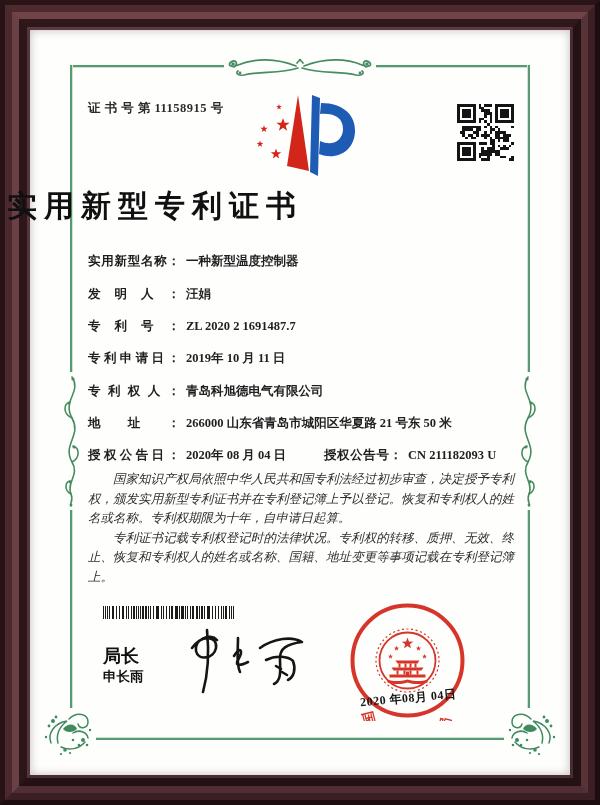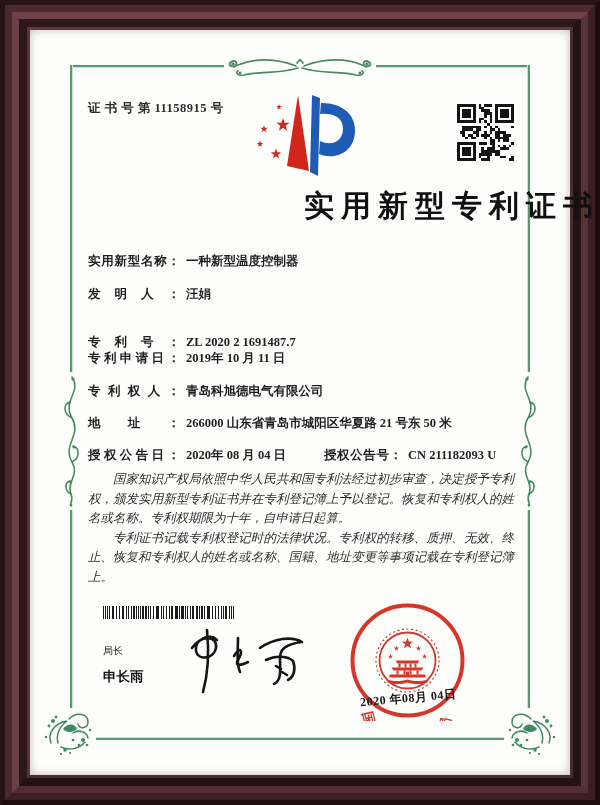--- a/index.html
+++ b/index.html
@@ -23,39 +23,39 @@
   .gl-left{background:linear-gradient(to right,#579970 1.6px,#cbe4cf 1.6px);}
   .gl-right{background:linear-gradient(to left,#579970 1.6px,#cbe4cf 1.6px);}
   .orn{position:absolute;background:#fefefd;display:flex;align-items:center;justify-content:center;}
   
   .certno{position:absolute;left:88px;top:100px;font-size:12.5px;color:#2b2b2b;
           letter-spacing:.5px;font-weight:600;}
   .logo{position:absolute;left:250px;top:90px;width:118px;height:94px;}
   .qr{position:absolute;left:457px;top:104px;width:57px;height:57px;background:#fff;
       display:grid;grid-template-columns:repeat(21,1fr);grid-template-rows:repeat(21,1fr);}
   .qm{background:#141414;}
-  .title{position:absolute;left:0;right:0;top:186px;text-align:right;font-size:30px;
+  .title{position:absolute;left:0;right:0;top:186px;text-align:left;font-size:30px;
          font-weight:700;color:#101010;letter-spacing:7px;text-indent:7px;}
   
   .frow{position:absolute;left:88px;right:70px;font-size:12.5px;font-weight:600;color:#1f1f1f;
         white-space:nowrap;}
   .flabel{display:inline-block;width:92px;text-align:justify;text-align-last:justify;
           -moz-text-align-last:justify;}
   .fval{margin-left:6px;text-align:right;}
   .fpair2{position:absolute;left:236px;}
   .fpair2 .flabel{width:78px;}
   
   .bodytxt{position:absolute;left:88px;width:426px;top:470px;font-size:12.5px;line-height:19.5px;
            color:#2e2e2e;text-align:justify;font-style:italic;font-weight:500;}
   .bodytxt p{margin:0;text-indent:2em;}
   
   .barcode{position:absolute;left:103px;top:606px;width:136px;height:13px;display:flex;align-items:stretch;}
   .barcode span{background:#1c1c1c;display:block;height:100%;}
   .role{position:absolute;left:103px;top:644px;font-family:"Liberation Sans","DejaVu Sans",sans-serif;
-        font-weight:400;font-size:10px;color:#111;}
+        font-weight:700;font-size:18px;color:#111;}
   .signer{position:absolute;left:103px;top:668px;font-family:"Liberation Sans","DejaVu Sans",sans-serif;
         font-weight:700;font-size:13.5px;color:#111;}
   .signature{position:absolute;left:176px;top:622px;width:136px;height:78px;}
   .seal{position:absolute;left:347px;top:600px;width:121px;height:121px;opacity:.93;}
   .sealdate{position:absolute;left:360px;top:690px;font-size:12px;font-weight:600;color:#161616;
             transform:rotate(-5deg);white-space:nowrap;letter-spacing:.5px;}
 </style>
 </head>
 <body>
 
@@ -641,21 +641,21 @@
     </div>
 
   <div class="title">实用新型专利证书</div>
 
   <div class="frow" style="top:253px;">
     <span class="flabel">实用新型名称：</span><span class="fval">一种新型温度控制器</span>
   </div>
   <div class="frow" style="top:286px;">
     <span class="flabel">发明人：</span><span class="fval">汪娟</span>
   </div>
-  <div class="frow" style="top:334px;">
+  <div class="frow" style="top:318px;">
     <span class="flabel">专利号：</span><span class="fval">ZL 2020 2 1691487.7</span>
   </div>
   <div class="frow" style="top:350px;">
     <span class="flabel">专利申请日：</span><span class="fval">2019年 10 月 11 日</span>
   </div>
   <div class="frow" style="top:383px;">
     <span class="flabel">专利权人：</span><span class="fval">青岛科旭德电气有限公司</span>
   </div>
   <div class="frow" style="top:415px;">
     <span class="flabel">地址：</span><span class="fval">266000 山东省青岛市城阳区华夏路 21 号东 50 米</span>

